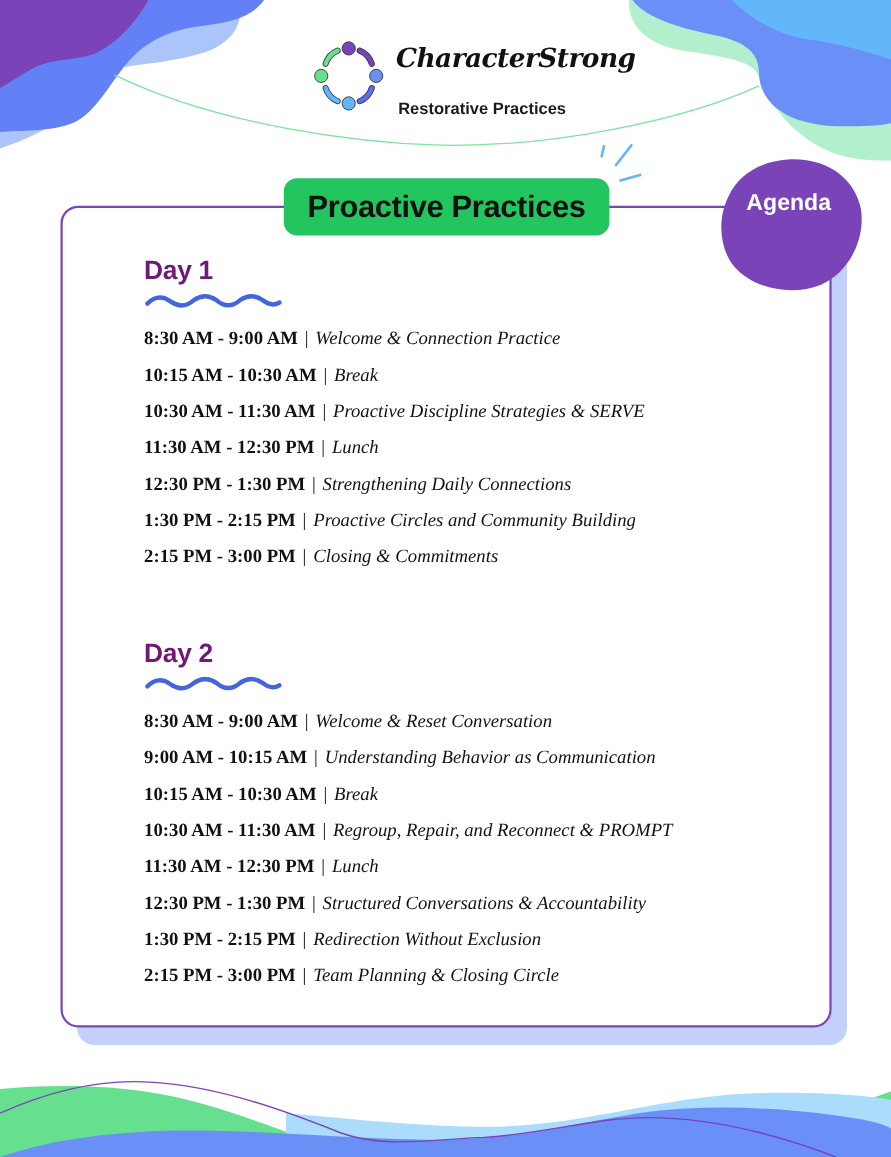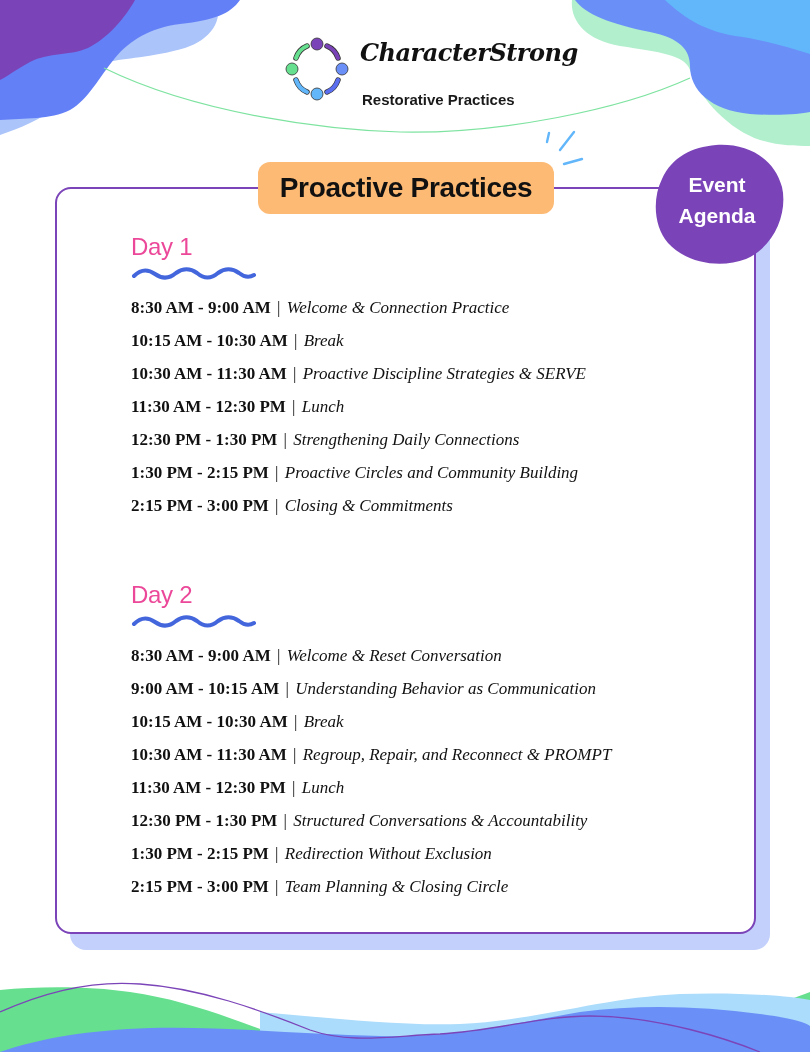--- a/index.html
+++ b/index.html
@@ -5,27 +5,27 @@
   * { box-sizing: border-box; margin: 0; padding: 0; }
   html, body { width: 810px; height: 1052px; overflow: hidden; background: #ffffff; }
   body { position: relative; font-family: "Liberation Sans", sans-serif; color: #111; }
   .bg-svg { position: absolute; left: 0; top: 0; width: 810px; height: 1052px; z-index: 0; }
   .logo { position: absolute; left: 284px; top: 36px; width: 250px; height: 66px; z-index: 2; }
   .logo-mark { position: absolute; left: 0; top: 0; width: 66px; height: 66px; }
   .logo-brand { position: absolute; left: 76px; top: 2px; font-family: "DejaVu Serif", serif; font-style: italic; font-weight: bold; font-size: 24px; color: #111; letter-spacing: -0.5px; white-space: nowrap; }
   .logo-sub { position: absolute; left: 78px; top: 44px; font-family: Liberation Sans, sans-serif; font-weight: bold; font-size: 15px; color: #1a1a1a; white-space: nowrap; margin-top: 11px; }
   .card-shadow { position: absolute; left: 70px; top: 210px; width: 700px; height: 740px; background: #c2d0fb; border-radius: 16px; z-index: 1; }
   .card { position: absolute; left: 55px; top: 187px; width: 701px; height: 747px; background: #fff; border: 2px solid #7b44b8; border-radius: 16px; z-index: 2; }
-  .title-pill { position: absolute; left: 258px; top: 162px; width: 296px; height: 52px; background: #fdba74; border-radius: 12px; z-index: 3; display: flex; align-items: center; justify-content: center; }
+  .title-pill { position: absolute; left: 258px; top: 162px; width: 296px; height: 52px; background: #22c55e; border-radius: 12px; z-index: 3; display: flex; align-items: center; justify-content: center; }
   .title-pill span { font-family: "Liberation Sans", sans-serif; font-weight: bold; font-size: 28px; color: #111; letter-spacing: -0.3px; }
   .badge { position: absolute; left: 654px; top: 143px; width: 132px; height: 122px; z-index: 4; }
   .badge-text { position: absolute; left: 0; top: 26px; width: 126px; text-align: center; color: #fff; font-weight: bold; font-size: 21px; line-height: 31px; font-family: "Liberation Sans", sans-serif; }
   .sparks { position: absolute; left: 540px; top: 128px; width: 50px; height: 40px; z-index: 3; }
   .day { position: absolute; left: 131px; z-index: 3; }
-  .day-title { font-family: "Liberation Sans", sans-serif; font-weight: normal; font-size: 24px; color: #ec4899; letter-spacing: -0.3px; }
+  .day-title { font-family: "Liberation Sans", sans-serif; font-weight: bold; font-size: 24px; color: #701a75; letter-spacing: -0.3px; }
   .squiggle { display: block; margin-top: 6px; }
   .items { list-style: none; margin-top: 10px; }
   .item { font-family: Liberation Serif, serif; font-size: 17px; line-height: 33px; white-space: nowrap; color: #111; }
   .item .time { font-weight: bold; }
   .item .sep { font-weight: normal; padding: 0 2px; }
   .item .session { font-style: italic; }
 </style>
 </head>
 <body>
 
@@ -78,21 +78,20 @@
 
 <div class="title-pill">
   <span>Proactive Practices</span>
 </div>
 
 <div class="badge">
   <svg width="132" height="122" viewBox="0 0 132 122" xmlns="http://www.w3.org/2000/svg">
     <path d="M62,2 C92,0 120,14 128,44 C134,70 120,104 92,116 C66,126 32,120 14,100 C0,84 -2,56 8,36 C18,14 38,4 62,2 Z" fill="#7a44b8"></path>
   </svg>
   <div class="badge-text">
-    <div>Event</div>
     <div>Agenda</div>
   </div>
 </div>
 
 <div class="day" style="top:233px;">
   <div class="day-title">Day 1</div>
   <svg class="squiggle" width="126" height="14" viewBox="0 0 126 14" xmlns="http://www.w3.org/2000/svg">
     <path d="M3,9 C10,2 17,2 24,7 C31,12 38,12 45,6 C52,1 59,1 66,6 C73,12 80,12 87,6 C94,1 101,1 108,6 C113,10 118,11 123,8" fill="none" stroke="#4466dd" stroke-width="4" stroke-linecap="round"></path>
   </svg>
   <ul class="items">

